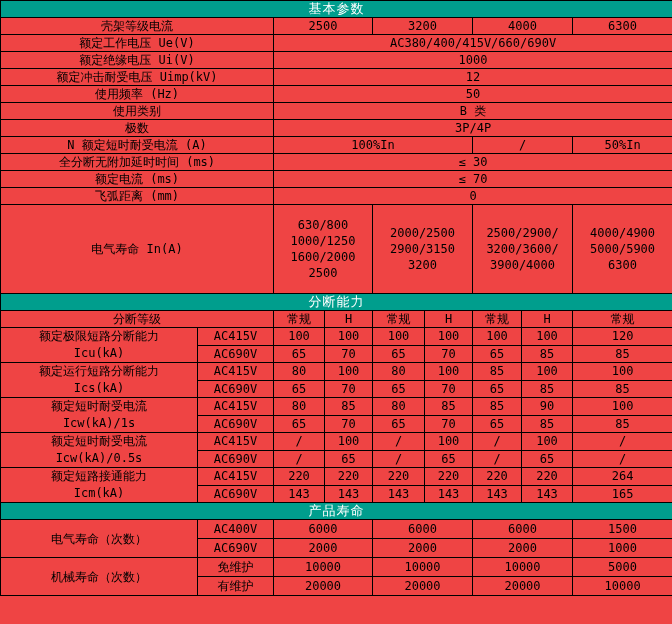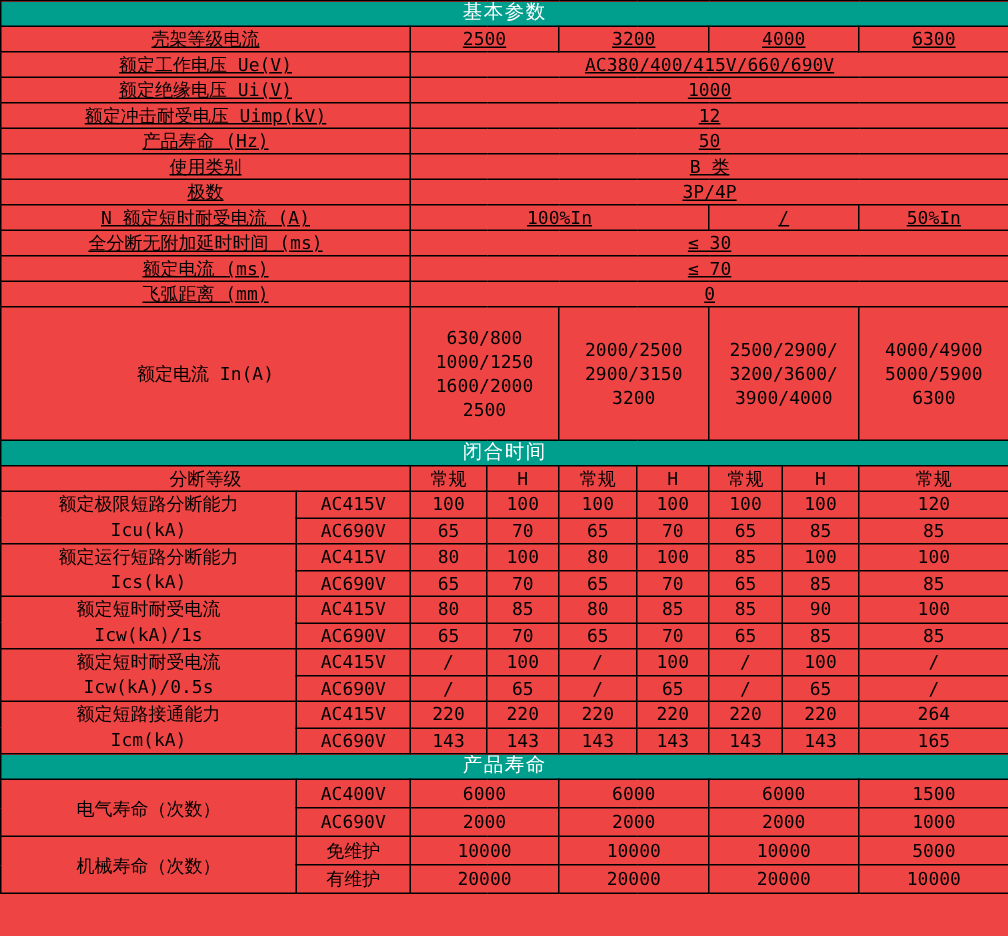--- a/index.html
+++ b/index.html
@@ -21,21 +21,21 @@
     line-height:16px;
   }
   td.lbl { text-align:left; padding-left:4px; }
   tr.sec td {
     background:#009e8d;
     color:#ffffff;
     font-size:13px;
     height:15px;
     letter-spacing:1px;
   }
-  tr.r { height:16px;text-decoration:underline; }
+  tr.r { height:16px; }
   tr.rb { height:16px;margin-left:30px; }
   tr.rl { height:19px; }
   tr.tall td { height:88px; }
   td.pre { white-space:pre-line; line-height:19px; }
   .lbl2 div { line-height:17px;text-align:center; }
 </style>
 </head>
 <body>
 
 <div class="page">
@@ -74,21 +74,21 @@
     <td class="lbl" colspan="2">额定绝缘电压 Ui(V)</td>
     <td colspan="7">1000</td>
   </tr>
 
   <tr class="r">
     <td class="lbl" colspan="2">额定冲击耐受电压 Uimp(kV)</td>
     <td colspan="7">12</td>
   </tr>
 
   <tr class="r">
-    <td class="lbl" colspan="2">产品寿命 (Hz)</td>
+    <td class="lbl" colspan="2">使用频率 (Hz)</td>
     <td colspan="7">50</td>
   </tr>
 
   <tr class="r">
     <td class="lbl" colspan="2">使用类别</td>
     <td colspan="7">B 类</td>
   </tr>
 
   <tr class="r">
     <td class="lbl" colspan="2">极数</td>
@@ -111,38 +111,38 @@
     <td class="lbl" colspan="2">额定电流 (ms)</td>
     <td colspan="7">≤ 70</td>
   </tr>
 
   <tr class="r">
     <td class="lbl" colspan="2">飞弧距离 (mm)</td>
     <td colspan="7">0</td>
   </tr>
 
   <tr class="tall">
-    <td class="lbl" colspan="2">额定电流 In(A)</td>
+    <td class="lbl" colspan="2">电气寿命 In(A)</td>
     <td class="pre" colspan="2">630/800
 1000/1250
 1600/2000
 2500</td>
     <td class="pre" colspan="2">2000/2500
 2900/3150
 3200</td>
     <td class="pre" colspan="2">2500/2900/
 3200/3600/
 3900/4000</td>
     <td class="pre">4000/4900
 5000/5900
 6300</td>
   </tr>
 
   <tr class="sec">
-          <td colspan="9">闭合时间</td>
+          <td colspan="9">分断能力</td>
         </tr>
 
   <tr class="rb">
     <td class="lbl" colspan="2">分断等级</td>
     <td>常规</td>
     <td>H</td>
     <td>常规</td>
     <td>H</td>
     <td>常规</td>
     <td>H</td>

